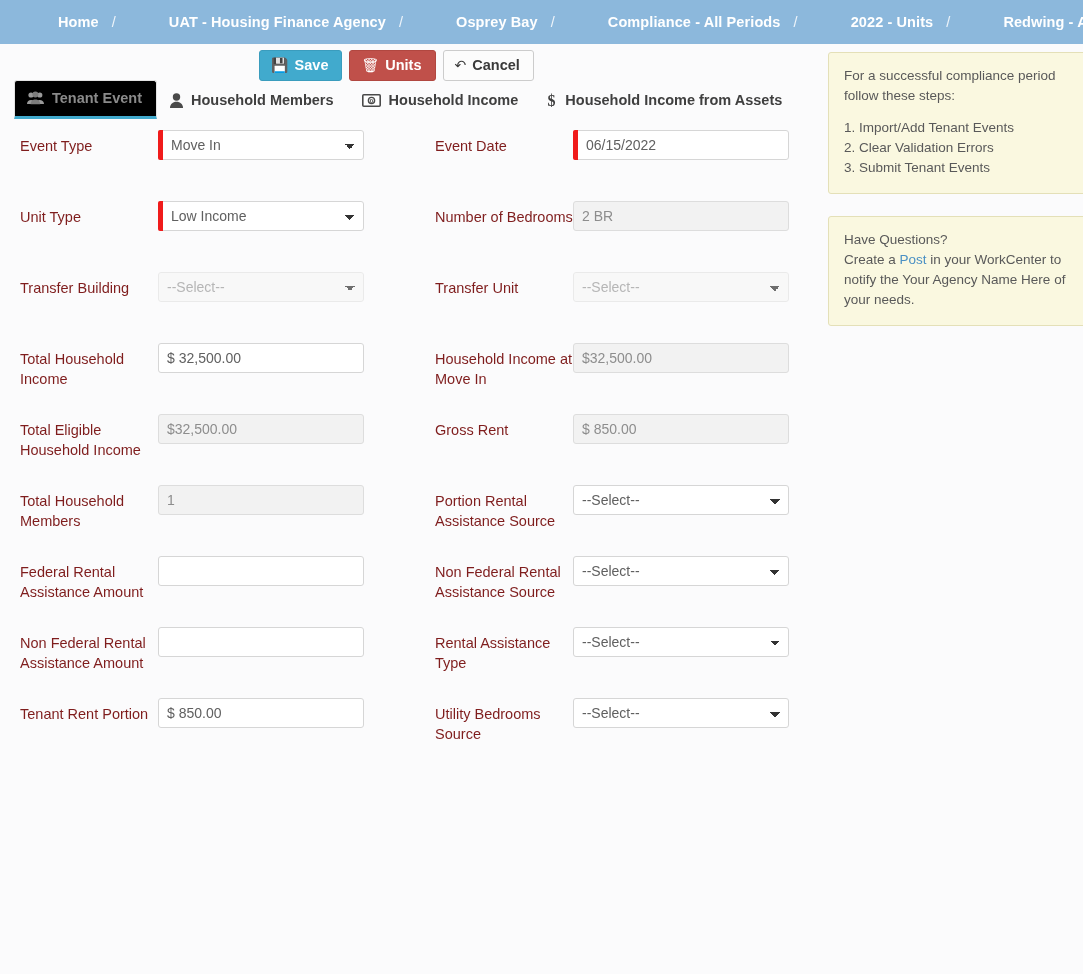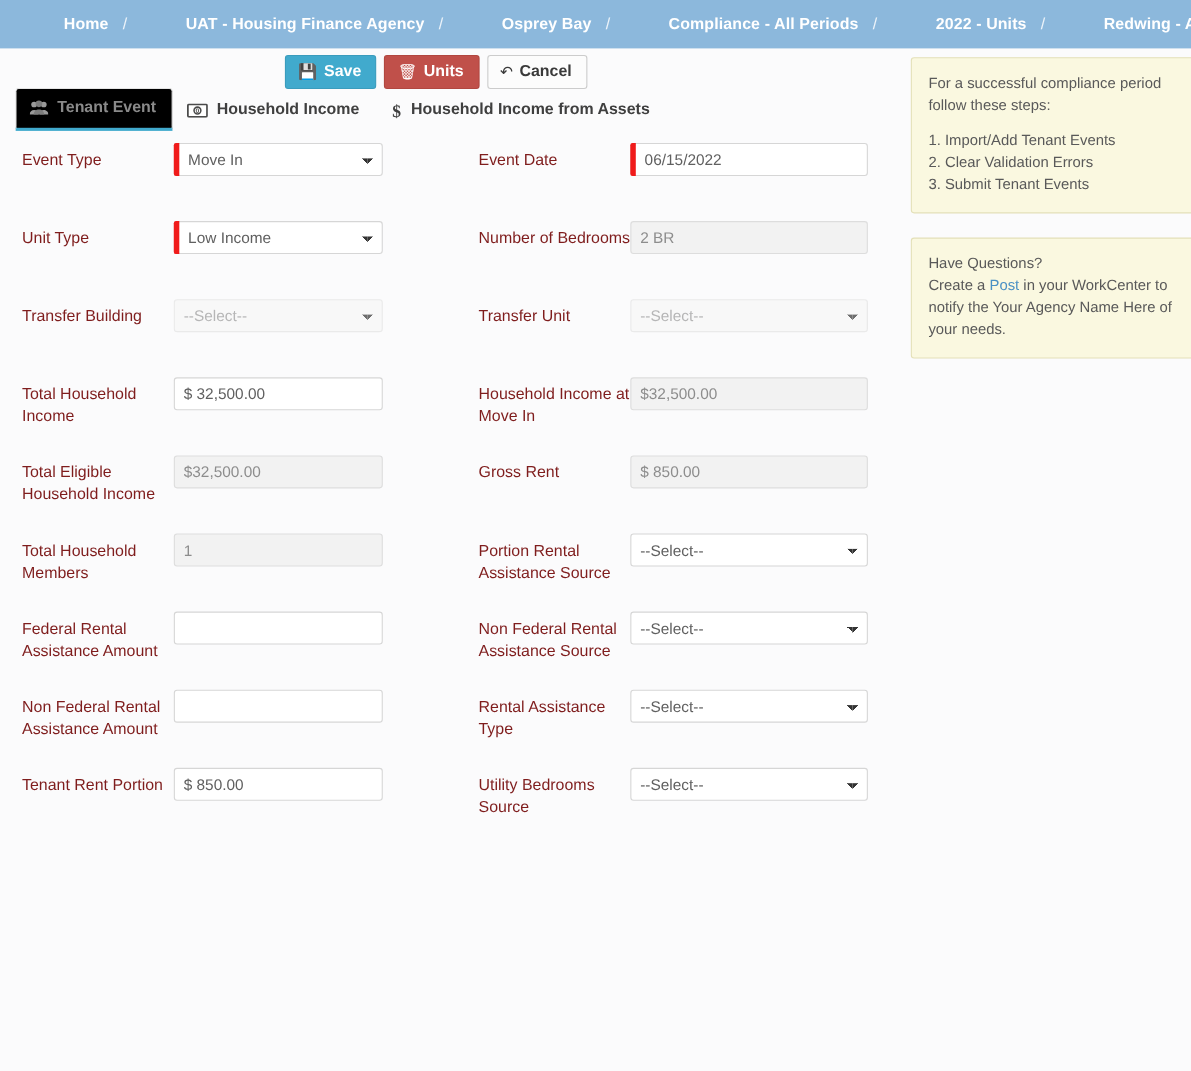--- a/index.html
+++ b/index.html
@@ -110,21 +110,21 @@
   .fld-label {
     font-size: 14.5px;
     color: #7f1d1d;
     line-height: 20px;
     padding-top: 6px;
   }
   .col-left  .fld-label { width: 138px; flex: 0 0 138px; }
   .col-right .fld-label { width: 138px; flex: 0 0 138px; }
 
   .ctrl-wrap { position: relative; }
-  .ctrl-wrap.w178 { width: 190px; }
+  .ctrl-wrap.w178 { width: 206px; }
   .ctrl-wrap.w220 { width: 216px; }
 
   .req-bar {
     position: absolute;
     left: 0; top: 0;
     width: 5px; height: 100%;
     background: #f01b1b;
     border-radius: 2px 0 0 2px;
     z-index: 2;
   }
@@ -229,20 +229,29 @@
           <circle cx="8.4" cy="3.4" r="3" fill="#7d7d7d"></circle>
           <path d="M0 13c0-2.4 1.8-4 4-4s4 1.6 4 4z" fill="#9a9a9a"></path>
           <path d="M9 13c0-2.4 1.8-4 3.8-4s4.2 1.6 4.2 4z" fill="#9a9a9a"></path>
           <path d="M3.6 13.2c0-2.8 2.1-4.7 4.8-4.7s4.8 1.9 4.8 4.7z" fill="#7d7d7d"></path>
         </svg>
       </span>
       <span>Tenant Event</span>
     </div>
     <div class="tab">
       <span class="tab-ico">
+        <svg width="13" height="15" viewBox="0 0 13 15">
+          <circle cx="6.5" cy="4" r="3.7" fill="#4a4a4a"></circle>
+          <path d="M0 15c0-3.8 2.9-6.2 6.5-6.2S13 11.2 13 15z" fill="#4a4a4a"></path>
+        </svg>
+      </span>
+      <span>Household Members</span>
+    </div>
+    <div class="tab">
+      <span class="tab-ico">
         <svg width="19" height="13" viewBox="0 0 19 13">
           <rect x="0.8" y="0.8" width="17.4" height="11.4" rx="1" fill="#fff" stroke="#4a4a4a" stroke-width="1.6"></rect>
           <circle cx="9.5" cy="6.5" r="3.1" fill="none" stroke="#4a4a4a" stroke-width="1.4"></circle>
           <text x="9.5" y="9" font-size="6" text-anchor="middle" fill="#4a4a4a" font-family="Liberation Sans, sans-serif">0</text>
         </svg>
       </span>
       <span>Household Income</span>
     </div>
     <div class="tab">
       <span class="tab-ico">

